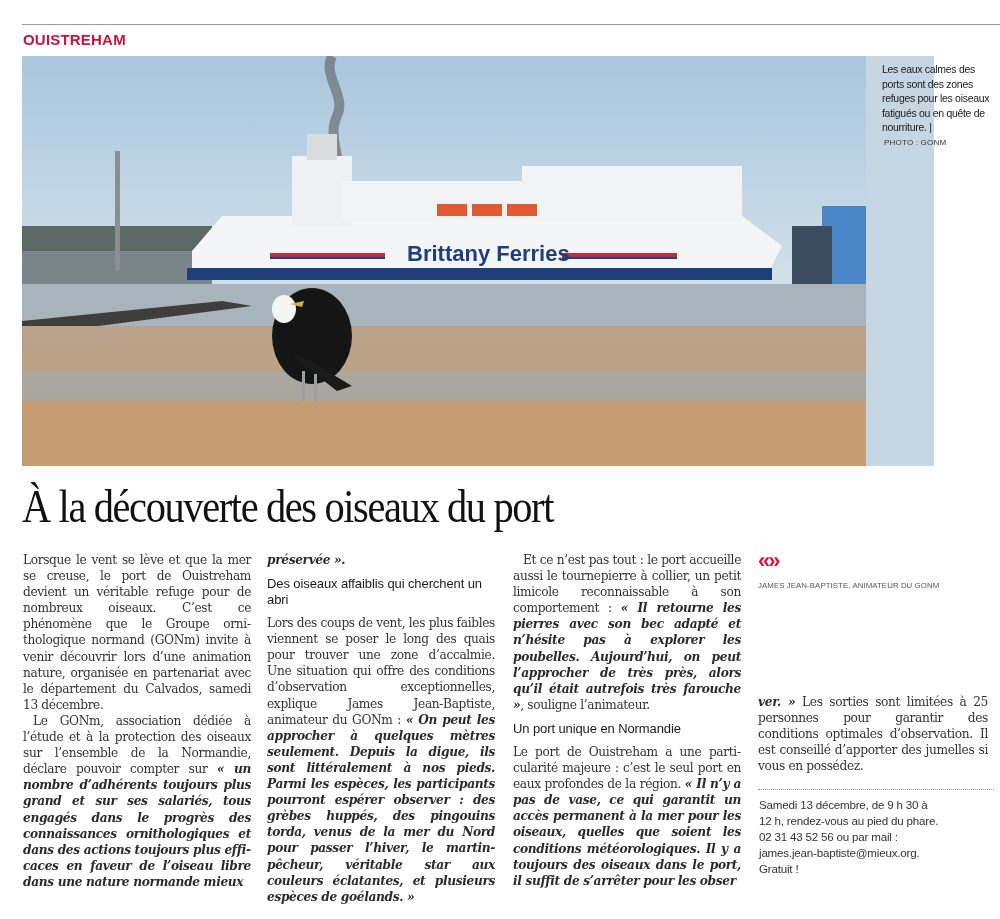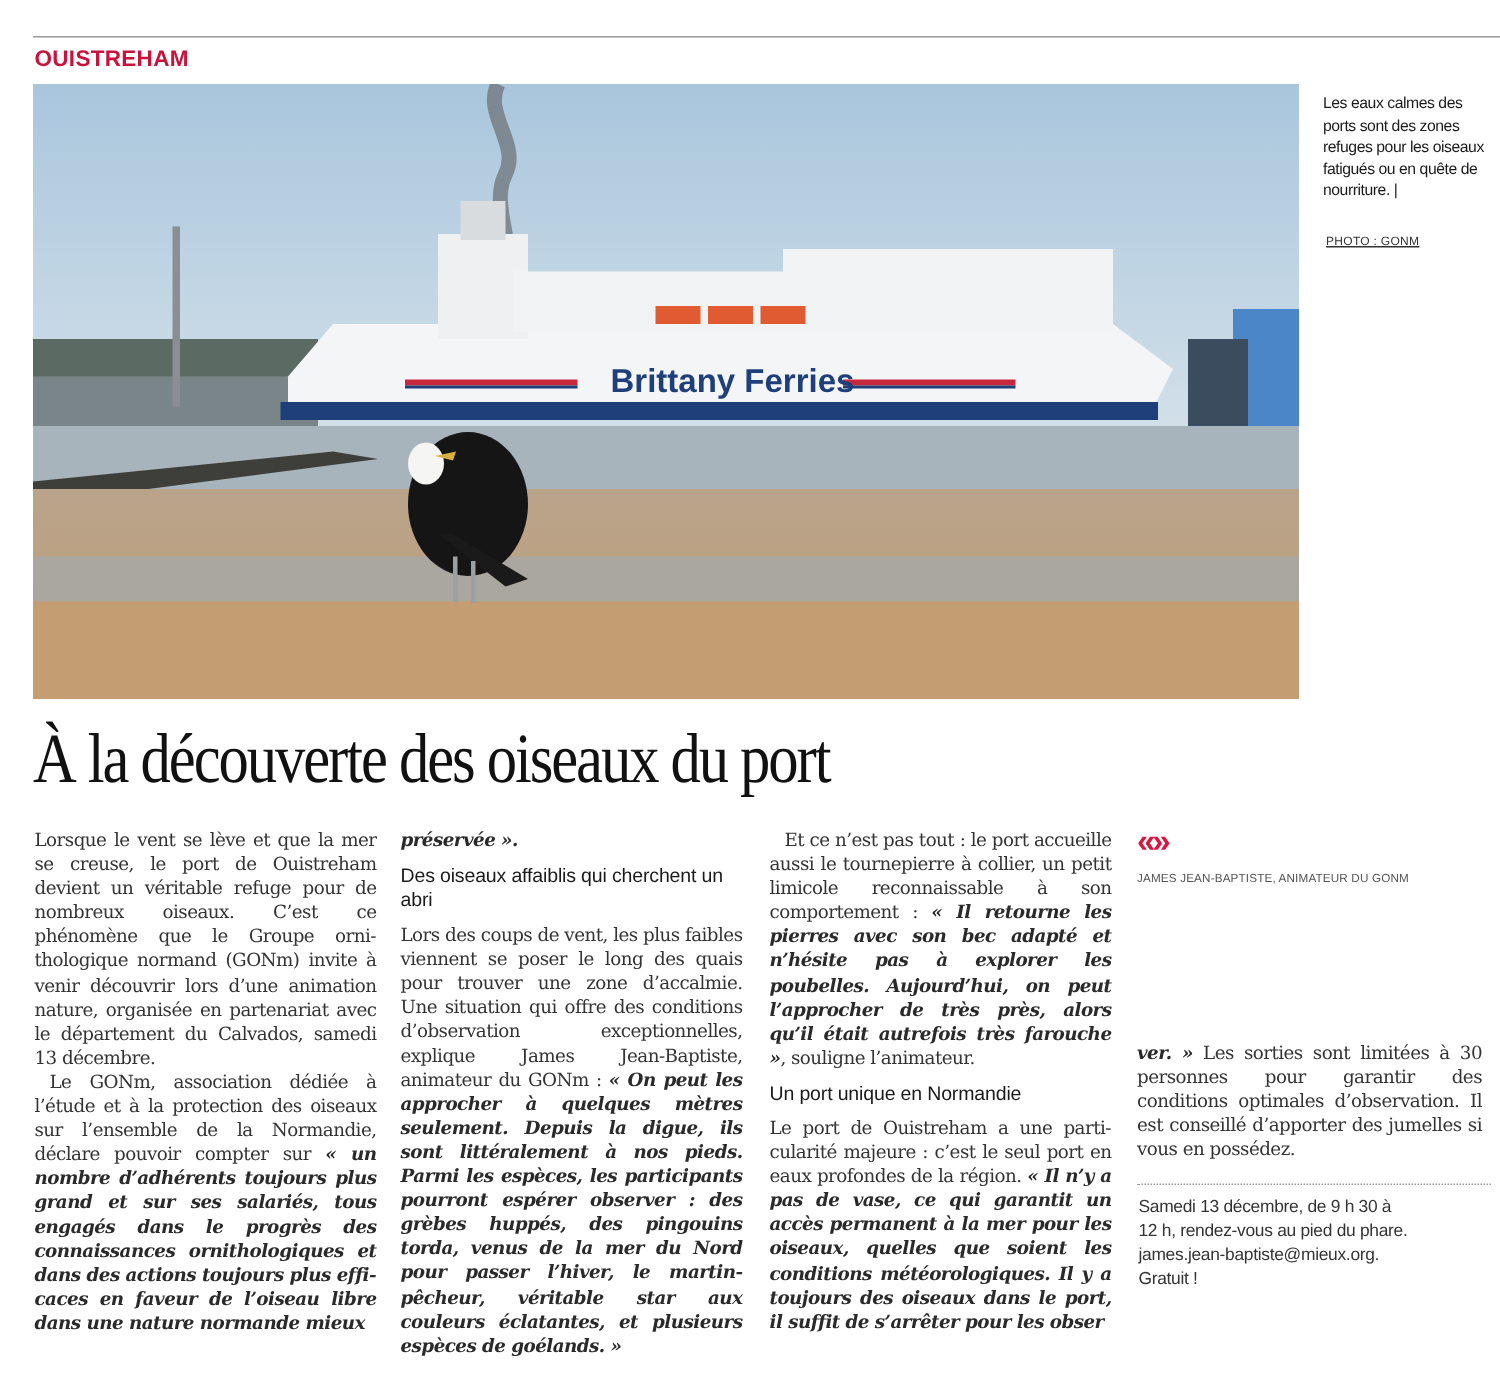--- a/index.html
+++ b/index.html
@@ -1,22 +1,22 @@
 <!DOCTYPE html>
 <html><head>
   <meta charset="utf-8">
   <style>
     html, body { margin: 0; padding: 0; background: #ffffff; }
     body { width: 1000px; height: 919px; position: relative; overflow: hidden; font-family: "DejaVu Serif", serif; color: #2a2a2a; }
     .topline { position: absolute; left: 22px; top: 24px; width: 978px; height: 1px; background: #9a9a9a; }
     .rubric { position: absolute; left: 23px; top: 31px; font-family: "Liberation Sans", sans-serif; font-weight: bold; font-size: 15px; color: #c8143c; letter-spacing: 0.2px; }
-    .photo { position: absolute; left: 22px; top: 56px; width: 844px; height: 410px; overflow: hidden; background: #c6d7e3; }
+    .photo { position: absolute; left: 22px; top: 56px; width: 912px; height: 410px; overflow: hidden; background: #c6d7e3; }
     .photo svg { display: block; }
     .caption { position: absolute; left: 882px; top: 62px; width: 116px; font-family: "Liberation Sans", sans-serif; font-size: 10.5px; line-height: 14.6px; color: #1b1b1b; letter-spacing: -0.3px; }
-    .caption .credit { display: block; font-size: 8px; letter-spacing: 0.2px; margin-top: 19px; color: #333; padding-left: 2px; text-decoration: underline; }
+    .caption .credit { display: block; font-size: 8px; letter-spacing: 0.2px; margin-top: 1px; color: #333; padding-left: 2px; }
     .headline { position: absolute; left: 22px; top: 478px; font-family: "Liberation Serif", serif; font-size: 47px; line-height: 56px; color: #111; letter-spacing: -1.6px; transform: scaleX(0.86); transform-origin: left top; white-space: nowrap; }
     .col { position: absolute; top: 552px; width: 228px; font-family: "DejaVu Serif", serif; font-size: 12.2px; line-height: 16.1px; color: #333; text-align: justify; hyphens: manual; letter-spacing: -0.35px; }
     .col p { margin: 0; }
     .col p.indent { text-indent: 10px; }
     .col em { font-style: italic; font-weight: bold; color: #2a2a2a; }
     .col1 { left: 23px; }
     .col2 { left: 267px; }
     .col3 { left: 513px; }
     .col4 { left: 758px; top: 694px; width: 230px; }
     .subhead { font-family: "Liberation Sans", sans-serif; font-weight: normal; font-size: 13px; line-height: 16px; color: #1a1a1a; margin: 8px 0 7px 0; text-align: left; letter-spacing: -0.1px; }
@@ -114,23 +114,24 @@
   <div class="subhead">Un port unique en Normandie</div>
   <p><span>Le port de Ouistreham a une parti­cularité majeure : c’est le seul port en eaux profondes de la région. </span><em>« Il n’y a pas de vase, ce qui garantit un accès permanent à la mer pour les oiseaux, quelles que soient les con­ditions météorologiques. Il y a tou­jours des oiseaux dans le port, il suffit de s’arrêter pour les obser­</em></p>
 </div>
 
 <div class="quote-box">
   <div class="quote-mark">«»</div>
   <div class="quote-author">JAMES JEAN-BAPTISTE, ANIMATEUR DU GONM</div>
 </div>
 
 <div class="col col4">
-  <p><em>ver. »</em><span> Les sorties sont limitées à 30 personnes pour garantir des conditions optimales d’observa­tion. Il est conseillé d’apporter des jumelles si vous en possédez.</span></p>
+  <p><em>ver. »</em><span> Les sorties sont limitées à 25 personnes pour garantir des conditions optimales d’observa­tion. Il est conseillé d’apporter des jumelles si vous en possédez.</span></p>
 </div>
 
 <div class="dotted"></div>
 
 <div class="infobox">
   <p>Samedi 13 décembre, de 9 h 30 à</p>
   <p>12 h, rendez-vous au pied du phare.</p>
+  <p>02 31 43 52 56 ou par mail :</p>
   <p>james.jean-baptiste@mieux.org.</p>
   <p>Gratuit !</p>
 </div>
 
 </body></html>

